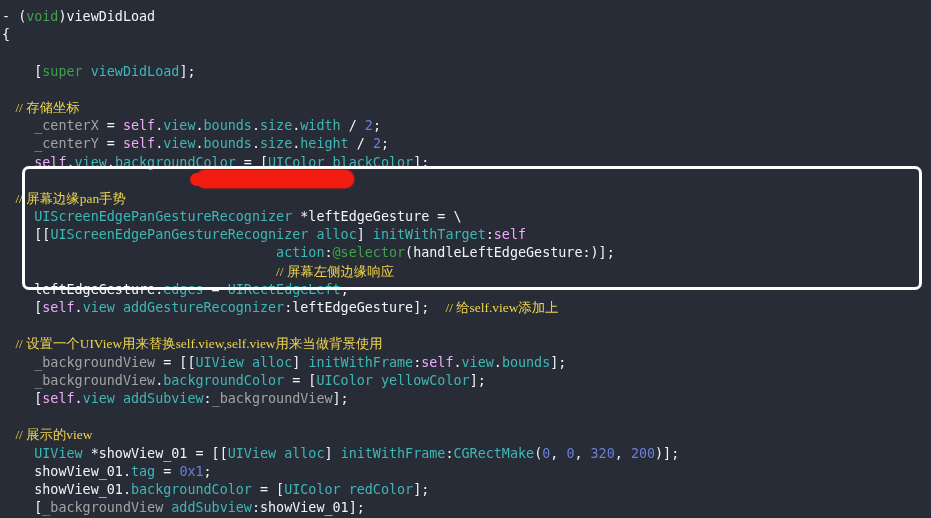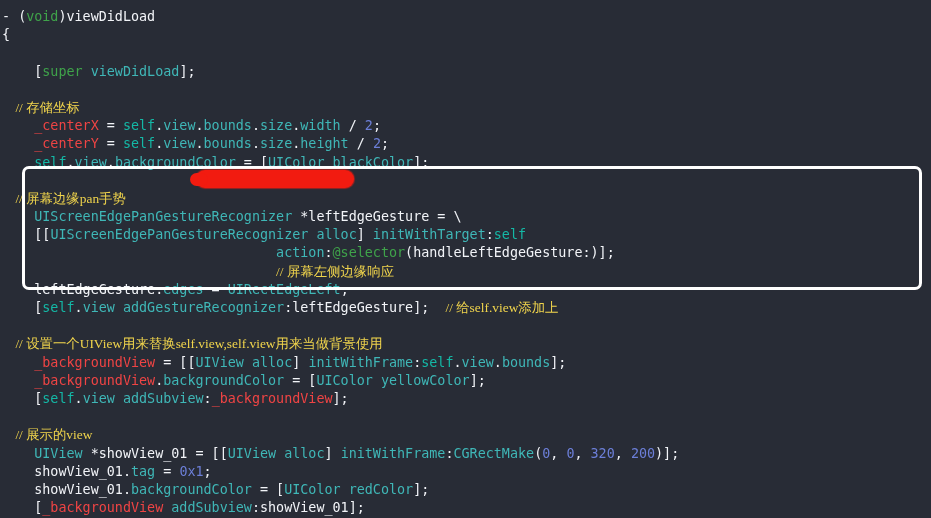--- a/index.html
+++ b/index.html
@@ -37,23 +37,23 @@
   .line {
     height: 18.2px;
     white-space: pre;
   }
 
   
   .t-plain   { color: #f2f4f8; }
   .t-punct   { color: #f2f4f8; }
   .t-comment { color: #f0d44c; font-family: Liberation Serif, serif; }
   .t-kw      { color: #3fa34a; }
-  .t-self    { color: #14b8a6; }
+  .t-self    { color: #f0abfc; }
   .t-type    { color: #3fb7b7; }
-  .t-ivar    { color: #ef4444; }
+  .t-ivar    { color: #a3a3a3; }
   .t-num     { color: #6c7fd8; }
 
   
   #highlight-box {
     position: absolute;
     left: 22px;
     top: 166px;
     width: 900px;
     height: 124px;
     border: 3px solid #ffffff;

